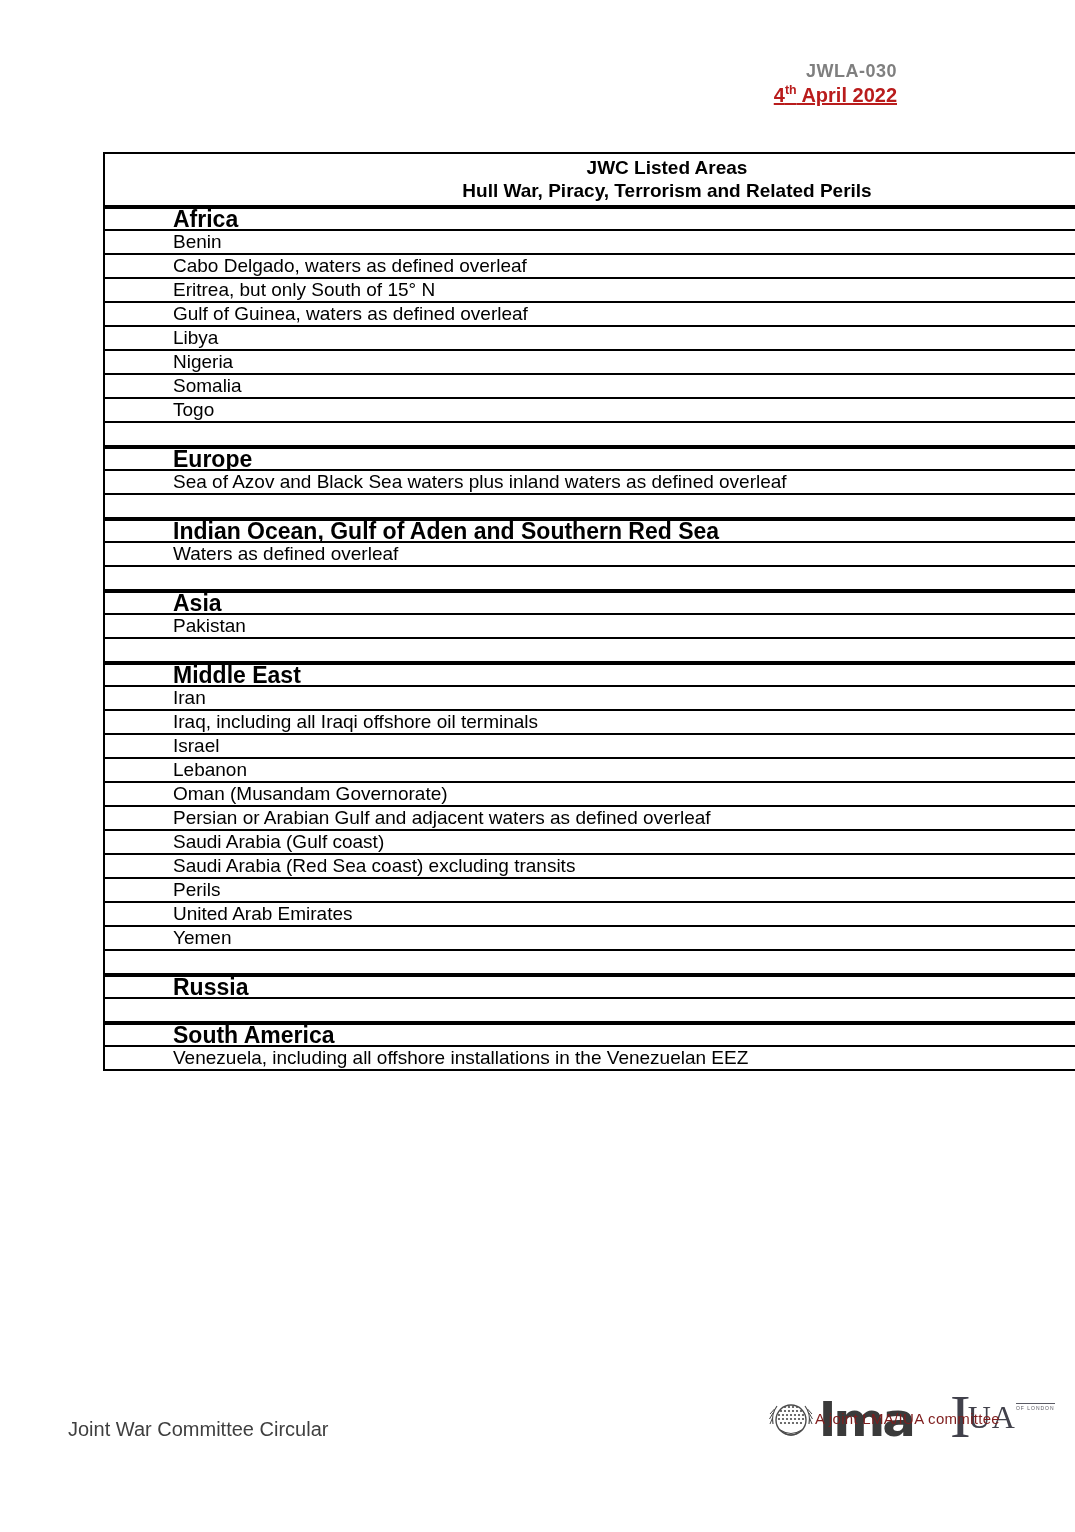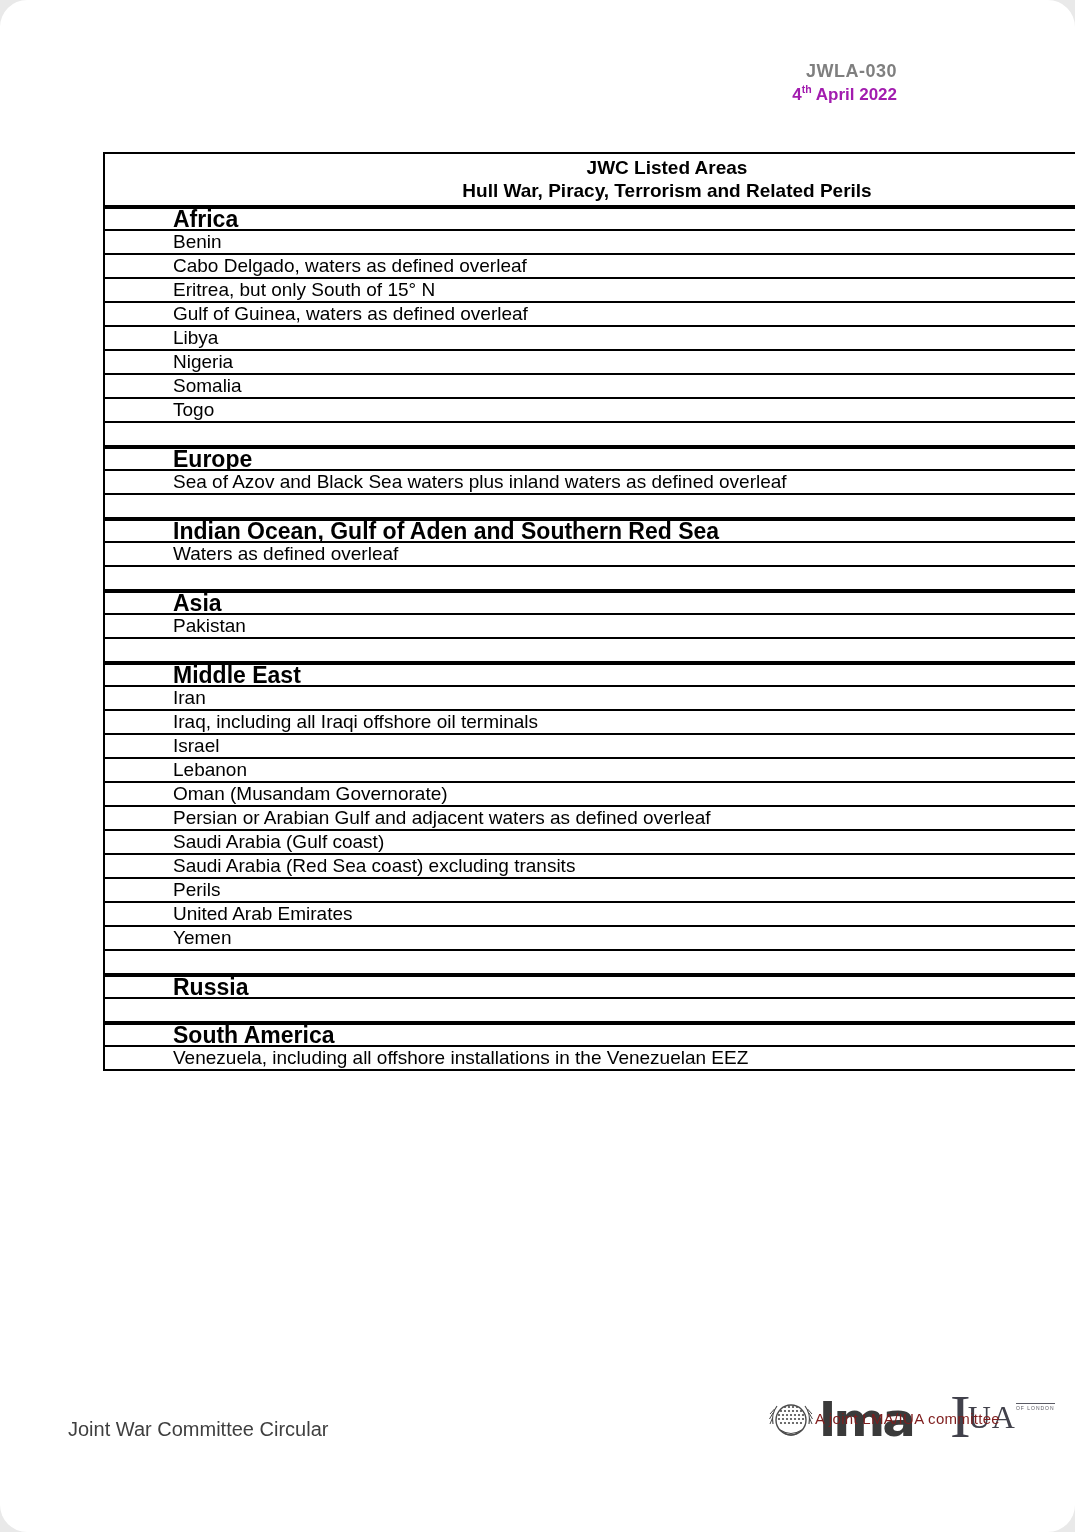--- a/index.html
+++ b/index.html
@@ -4,30 +4,29 @@
 <style>
   html,body { margin:0; padding:0; background:#e9e9e9; }
   .page {
     position:relative;
     width:1075px; height:1532px;
     margin:0 auto;
     background:#ffffff;
     font-family:"Liberation Sans", sans-serif;
     color:#000;
     overflow:hidden;
-    border-radius:27px;
   }
 
   
   .doc-header {
     position:absolute; top:60px; right:178px;
     text-align:right; color:#7f7f7f; line-height:1.25;
   }
   .doc-ref { font-size:18px; font-weight:bold; letter-spacing:0.5px; }
-  .doc-date { font-size:17px; font-weight:bold; color:#a21caf; }
+  .doc-date { font-size:20px; font-weight:bold; color:#b91c1c;text-decoration:underline; }
   .doc-date sup { font-size:0.62em; vertical-align:super; }
 
   
   .jwc-table {
     position:absolute; left:103px; top:152px; width:1060px;
     border:2px solid #000;
     box-sizing:border-box;
   }
   .title-block {
     border-bottom:2px solid #000;

